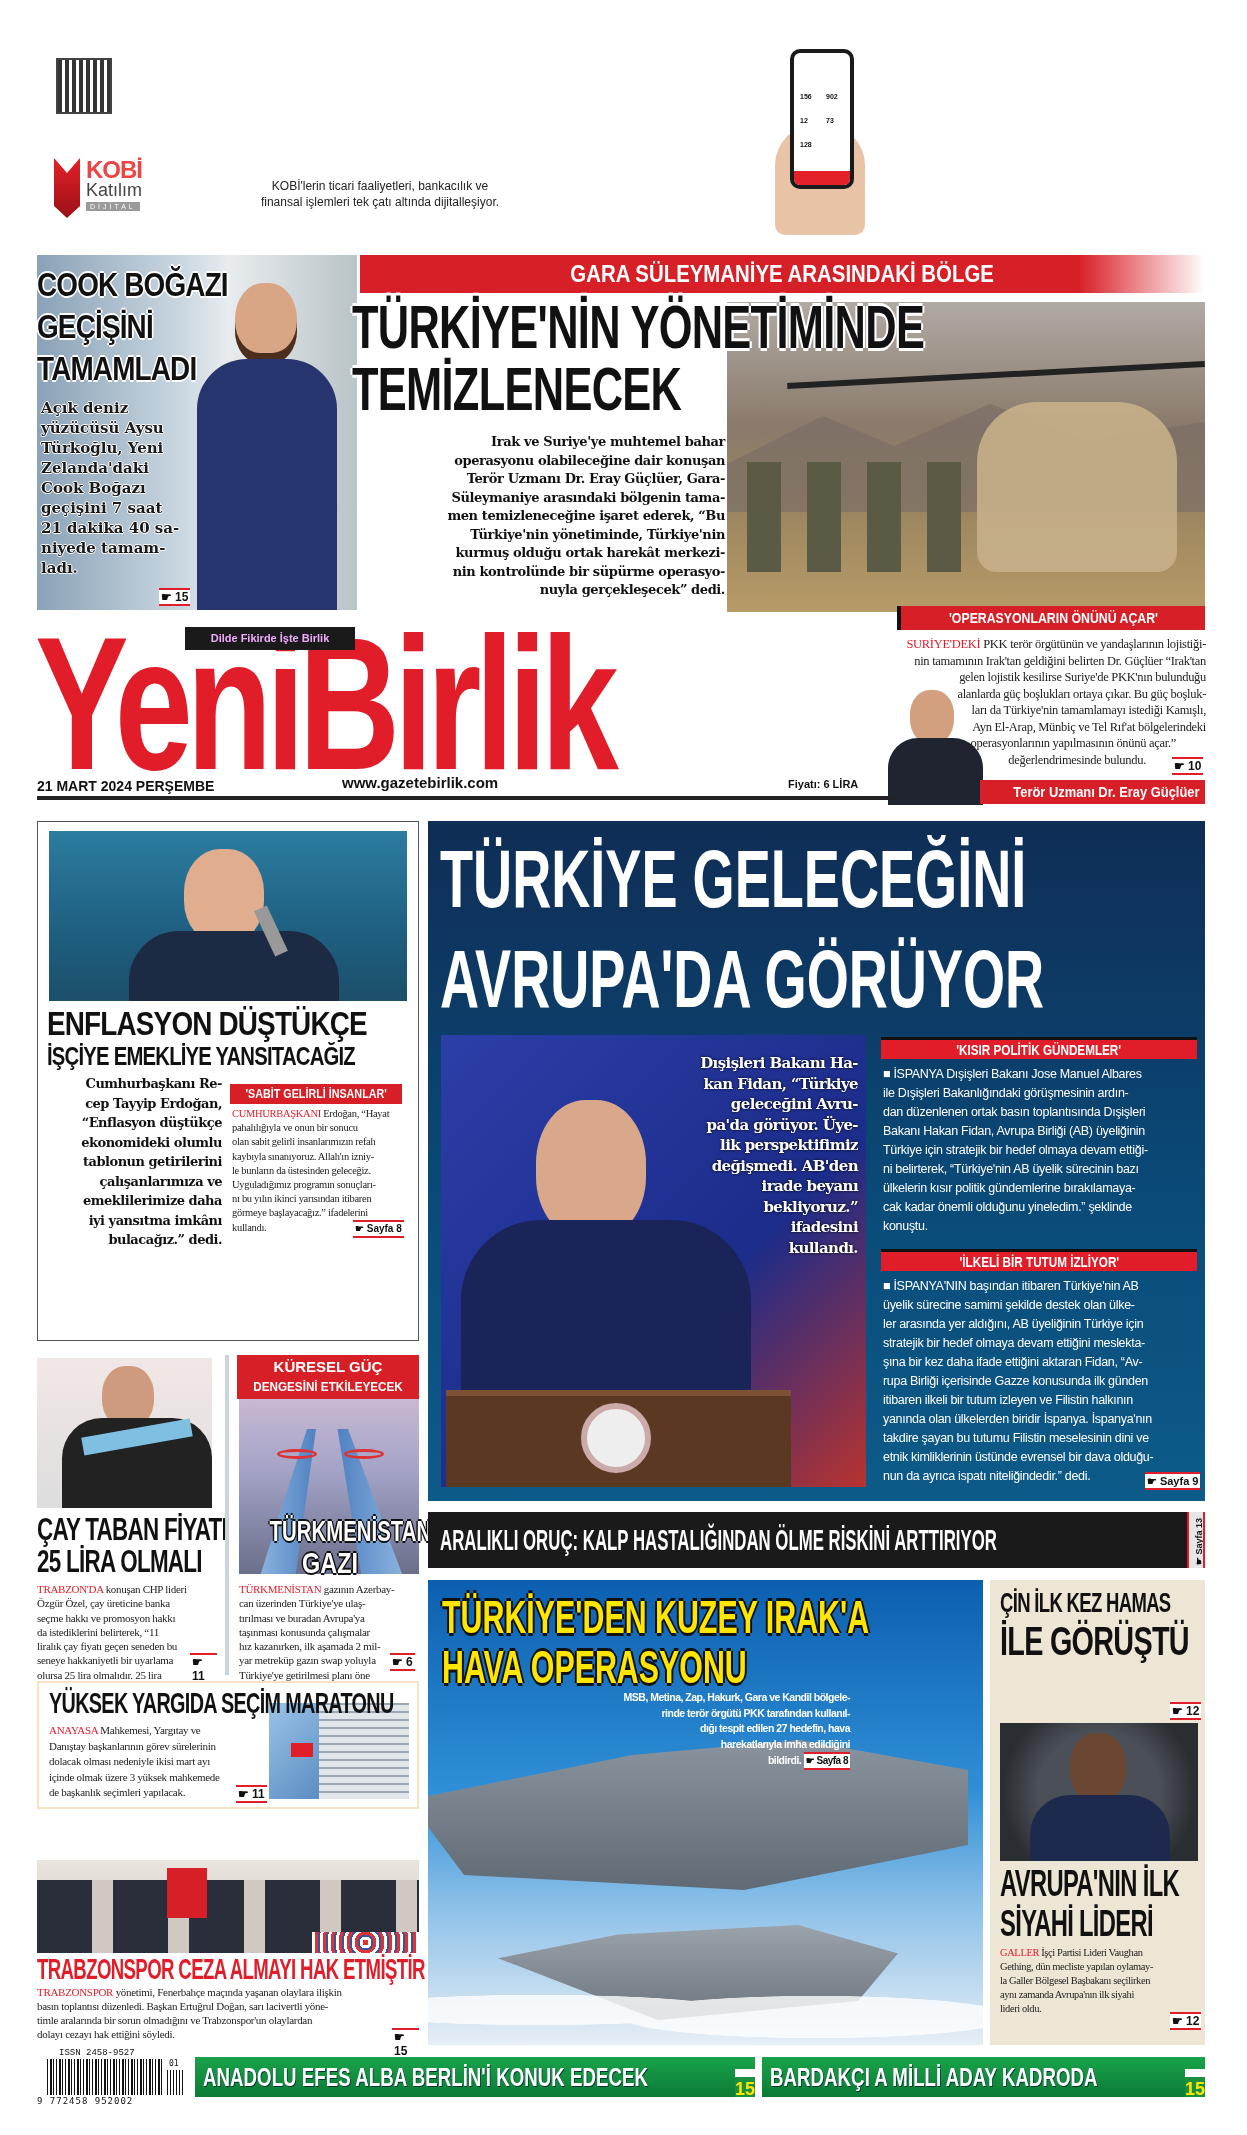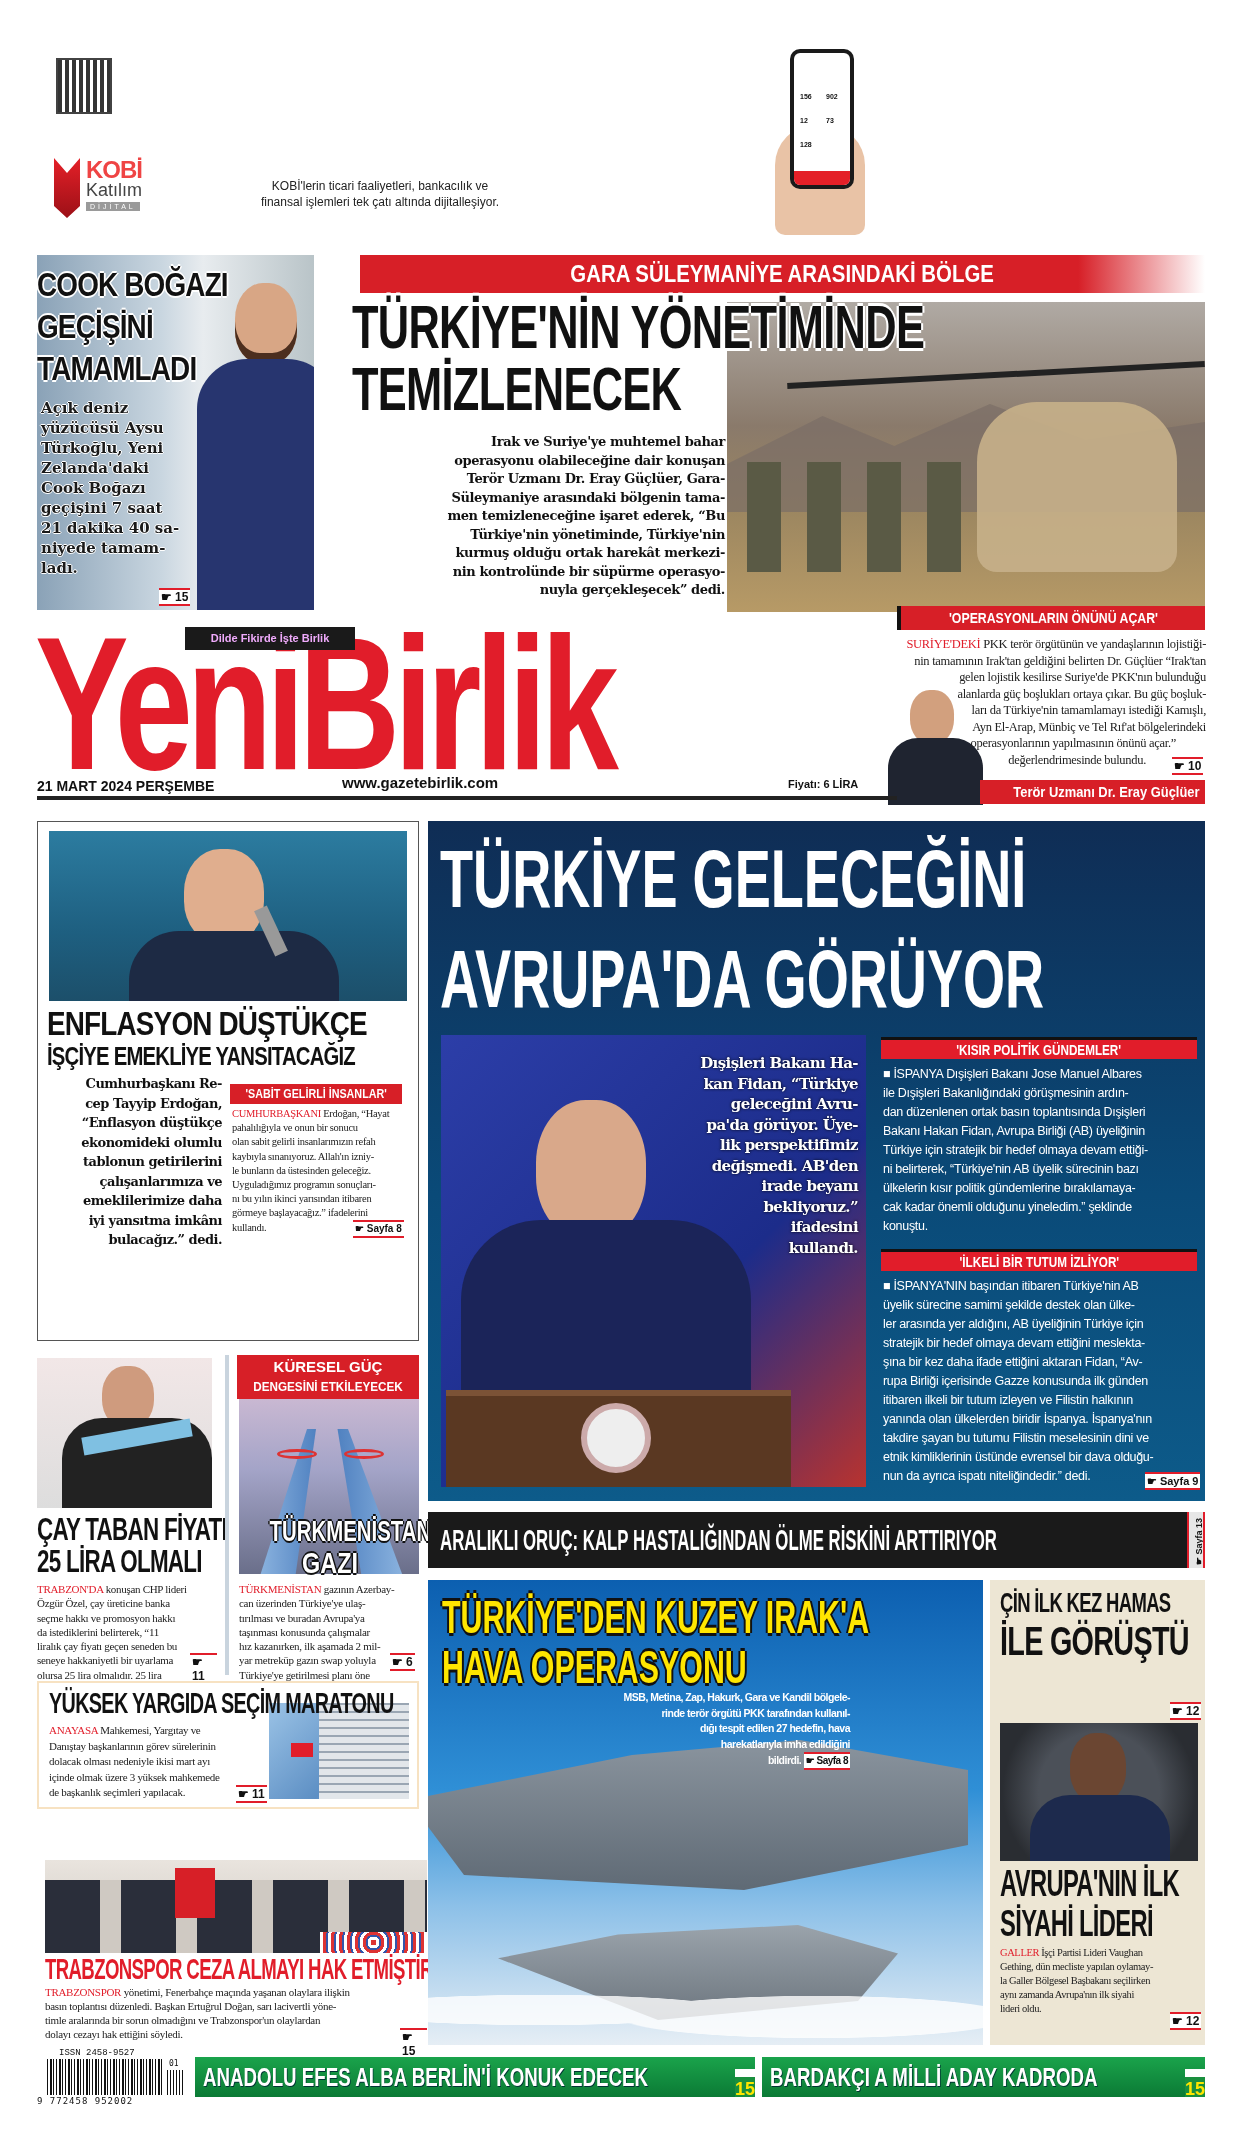--- a/index.html
+++ b/index.html
@@ -41,21 +41,21 @@
         <div class="abs" style="left:6px;top:64px;">12</div>
         <div class="abs" style="left:32px;top:64px;">73</div>
         <div class="abs" style="left:6px;top:88px;">128</div>
         <div class="abs" style="left:0;bottom:0;width:100%;height:14px;background:#e42028;border-radius:0 0 6px 6px;"></div>
       </div>
     </div>
   </div>
 
 </div>
 
-<div class="abs photo" style="left:37px;top:255px;width:277px;height:355px;background:linear-gradient(90deg,#8aa2b7 0%,#c9d6e0 45%,#e8ecef 60%,#b9c4c8 100%);">
+<div class="abs photo" style="left:37px;top:255px;width:320px;height:355px;background:linear-gradient(90deg,#8aa2b7 0%,#c9d6e0 45%,#e8ecef 60%,#b9c4c8 100%);">
 
   <div class="abs" style="left:160px;top:20px;width:140px;height:335px;">
     <div class="abs" style="left:38px;top:8px;width:62px;height:80px;background:#d8a685;border-radius:45% 45% 40% 40%;box-shadow:0 -10px 0 #4c2e1e inset;"></div>
     <div class="abs" style="left:0;top:84px;width:140px;height:251px;background:#27356f;border-radius:50px 50px 0 0;"></div>
   </div>
   <div class="abs" style="left:0;top:8px;font-weight:bold;font-size:34px;line-height:42px;color:#111;text-shadow:2px 0 #fff,-2px 0 #fff,0 2px #fff,0 -2px #fff;letter-spacing:-1px;transform:scaleX(.82);transform-origin:left top;">
     <div>COOK BOĞAZI</div>
     <div>GEÇİŞİNİ</div>
     <div>TAMAMLADI</div>
   </div>
@@ -287,21 +287,21 @@
   <div class="abs lserif" style="left:10px;top:40px;width:225px;font-size:11px;line-height:15.5px;color:#222;letter-spacing:-.3px;">
     <div><span class="red">ANAYASA</span> <span>Mahkemesi, Yargıtay ve</span></div>
     <div>Danıştay başkanlarının görev sürelerinin</div>
     <div>dolacak olması nedeniyle ikisi mart ayı</div>
     <div>içinde olmak üzere 3 yüksek mahkemede</div>
     <div>de başkanlık seçimleri yapılacak.</div>
   </div>
   <span class="abs ref" style="left:197px;top:102px;">☛ 11</span>
 </div>
 
-<div class="abs" style="left:37px;top:1860px;width:382px;height:185px;margin-left:8px;">
+<div class="abs" style="left:37px;top:1860px;width:382px;height:185px;">
   <div class="abs photo" style="left:0;top:0;width:382px;height:93px;background:linear-gradient(180deg,#e9e4de,#cfc9c2);">
     <div class="abs" style="left:0;top:20px;width:382px;height:73px;background:repeating-linear-gradient(90deg,#2a2e3a 0 55px,#cfc9c2 55px 76px);"></div>
     <div class="abs" style="left:130px;top:8px;width:40px;height:50px;background:#d71f27;"></div>
     <div class="abs" style="left:275px;top:72px;width:107px;height:21px;background:repeating-radial-gradient(circle,#d33 0 3px,#fff 3px 6px,#35a 6px 8px);"></div>
   </div>
   <div class="abs" style="left:0;top:94px;font-weight:bold;font-size:30px;line-height:30px;color:#e11d2a;white-space:nowrap;transform:scaleX(.62);transform-origin:left top;letter-spacing:-1px;">TRABZONSPOR CEZA ALMAYI HAK ETMİŞTİR</div>
   <div class="abs lserif" style="left:0;top:125px;width:382px;font-size:11px;line-height:14px;color:#222;letter-spacing:-.3px;">
     <div><span class="red">TRABZONSPOR</span> <span>yönetimi, Fenerbahçe maçında yaşanan olaylara ilişkin</span></div>
     <div>basın toplantısı düzenledi. Başkan Ertuğrul Doğan, sarı lacivertli yöne-</div>
     <div>timle aralarında bir sorun olmadığını ve Trabzonspor'un olaylardan</div>

